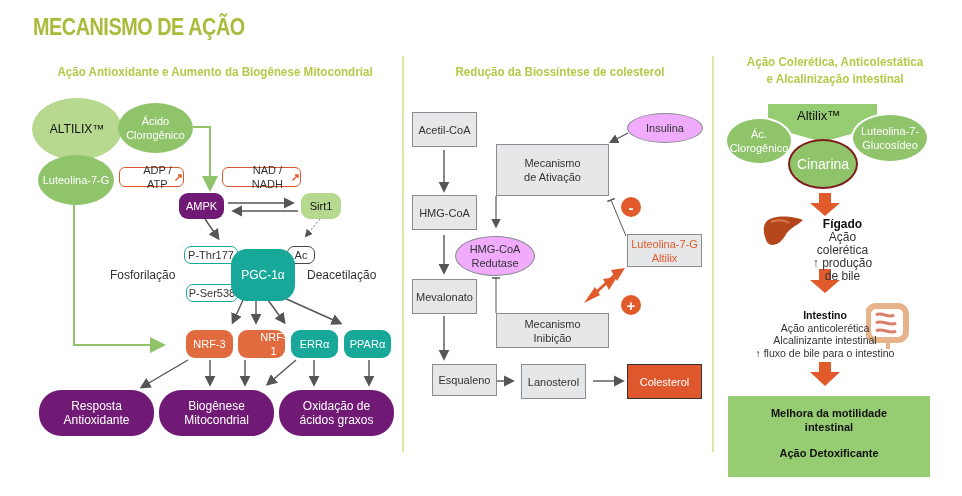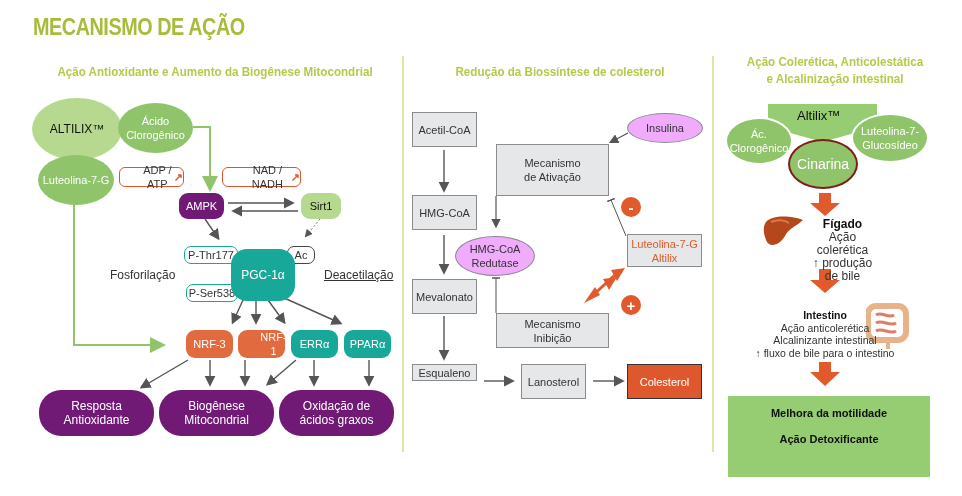--- a/index.html
+++ b/index.html
@@ -114,21 +114,21 @@
 
 <div class="abs node mauve" style="left:179px; top:193px; width:45px; height:26px; border-radius:9px; color:#fff;">AMPK</div>
 <div class="abs node green-light" style="left:301px; top:193px; width:40px; height:26px; border-radius:9px;">Sirt1</div>
 
 <div class="abs node teal-out" style="left:184px; top:246px; width:54px; height:18px;">P-Thr177</div>
 <div class="abs node teal-out" style="left:186px; top:284px; width:52px; height:18px;">P-Ser538</div>
 <div class="abs node dark-out" style="left:287px; top:246px; width:28px; height:18px;">Ac</div>
 <div class="abs node teal" style="left:231px; top:249px; width:64px; height:52px; border-radius:16px; font-size:12px;">PGC-1α</div>
 
 <div class="abs plain-label" style="left:110px; top:268px;">Fosforilação</div>
-<div class="abs plain-label" style="left:324px; top:268px;text-decoration:underline;">Deacetilação</div>
+<div class="abs plain-label" style="left:307px; top:268px;">Deacetilação</div>
 
 <div class="abs node orange" style="left:186px; top:330px; width:47px; height:28px; border-radius:9px;">NRF-3</div>
 <div class="abs node orange" style="left:238px; top:330px; width:47px; height:28px; border-radius:9px;padding-left:24px;">NRF-1</div>
 <div class="abs node teal" style="left:291px; top:330px; width:47px; height:28px; border-radius:9px;">ERRα</div>
 <div class="abs node teal" style="left:344px; top:330px; width:47px; height:28px; border-radius:9px;">PPARα</div>
 
 <div class="abs node mauve" style="left:39px; top:390px; width:115px; height:46px; border-radius:22px; font-size:12px;">
   <div>
       <div>Resposta</div>
       <div>Antioxidante</div>
@@ -143,21 +143,21 @@
 <div class="abs node mauve" style="left:279px; top:390px; width:115px; height:46px; border-radius:22px; font-size:12px;">
   <div>
       <div>Oxidação de</div>
       <div>ácidos graxos</div>
     </div>
 </div>
 
 <div class="abs node gray-box" style="left:412px; top:112px; width:65px; height:35px;">Acetil-CoA</div>
 <div class="abs node gray-box" style="left:412px; top:195px; width:65px; height:35px;">HMG-CoA</div>
 <div class="abs node gray-box" style="left:412px; top:279px; width:65px; height:35px;">Mevalonato</div>
-<div class="abs node gray-box" style="left:412px; top:364px; width:65px; height:17px;">Esqualeno</div>
+<div class="abs node gray-box" style="left:432px; top:364px; width:65px; height:32px;">Esqualeno</div>
 <div class="abs node gray-box" style="left:521px; top:364px; width:65px; height:35px;">Lanosterol</div>
 <div class="abs node red-box" style="left:627px; top:364px; width:75px; height:35px;">Colesterol</div>
 
 <div class="abs node gray-ell" style="left:627px; top:113px; width:76px; height:30px;">Insulina</div>
 <div class="abs node gray-box" style="left:496px; top:144px; width:113px; height:52px;">
   <div>
       <div>Mecanismo</div>
       <div>de Ativação</div>
     </div>
 </div>
@@ -215,14 +215,15 @@
 </svg>
 <div class="abs" style="left:740px; top:301px; text-align:center; font-size:10.5px; line-height:12.5px; color:#333; width:170px;">
   <div style="font-weight:bold; color:#111;margin-top:8px;">Intestino</div>
   <div>Ação anticolerética</div>
   <div>Alcalinizante intestinal</div>
   <div>↑ fluxo de bile para o intestino</div>
 </div>
 
 <div class="abs" style="left:728px; top:396px; width:202px; height:81px; background:#96cc72; text-align:center; font-size:11px; font-weight:bold; color:#111; box-sizing:border-box; padding-top:10px; line-height:14px;">
   <div>Melhora da motilidade</div>
+  <div>intestinal</div>
   <div style="margin-top:12px;">Ação Detoxificante</div>
 </div>
 
 </body></html>

